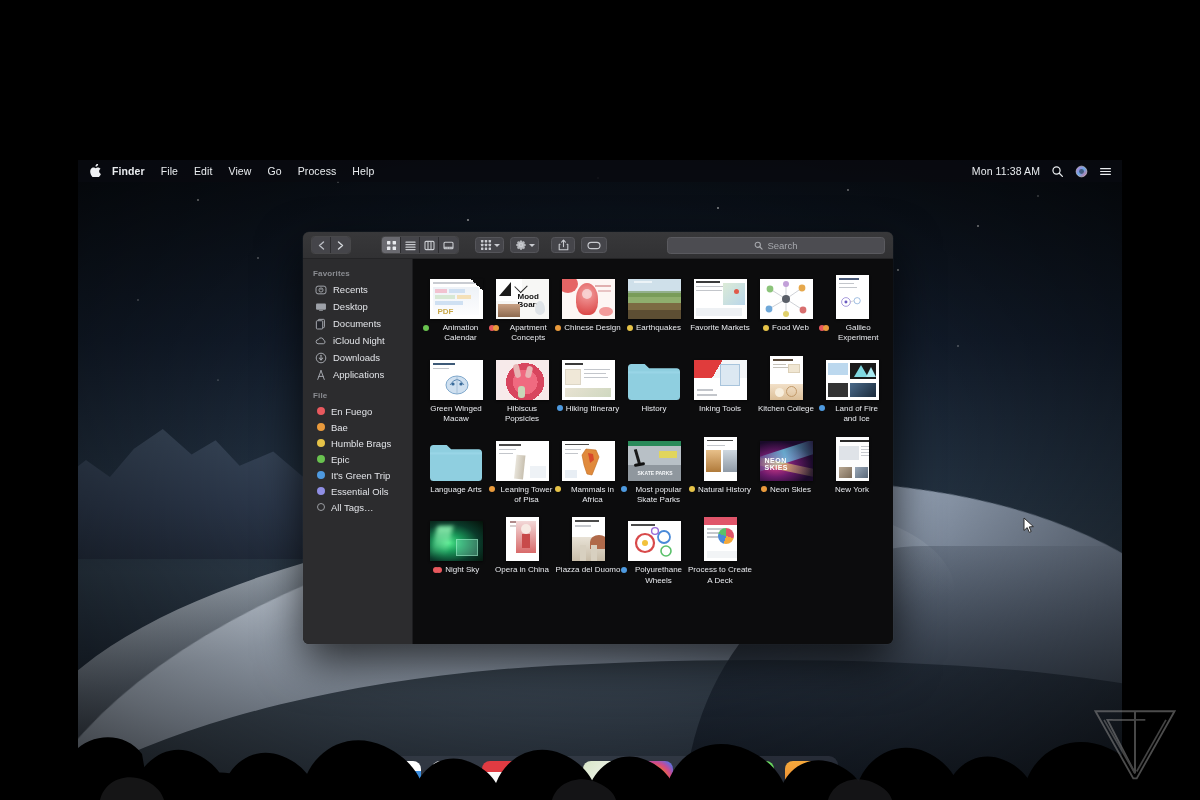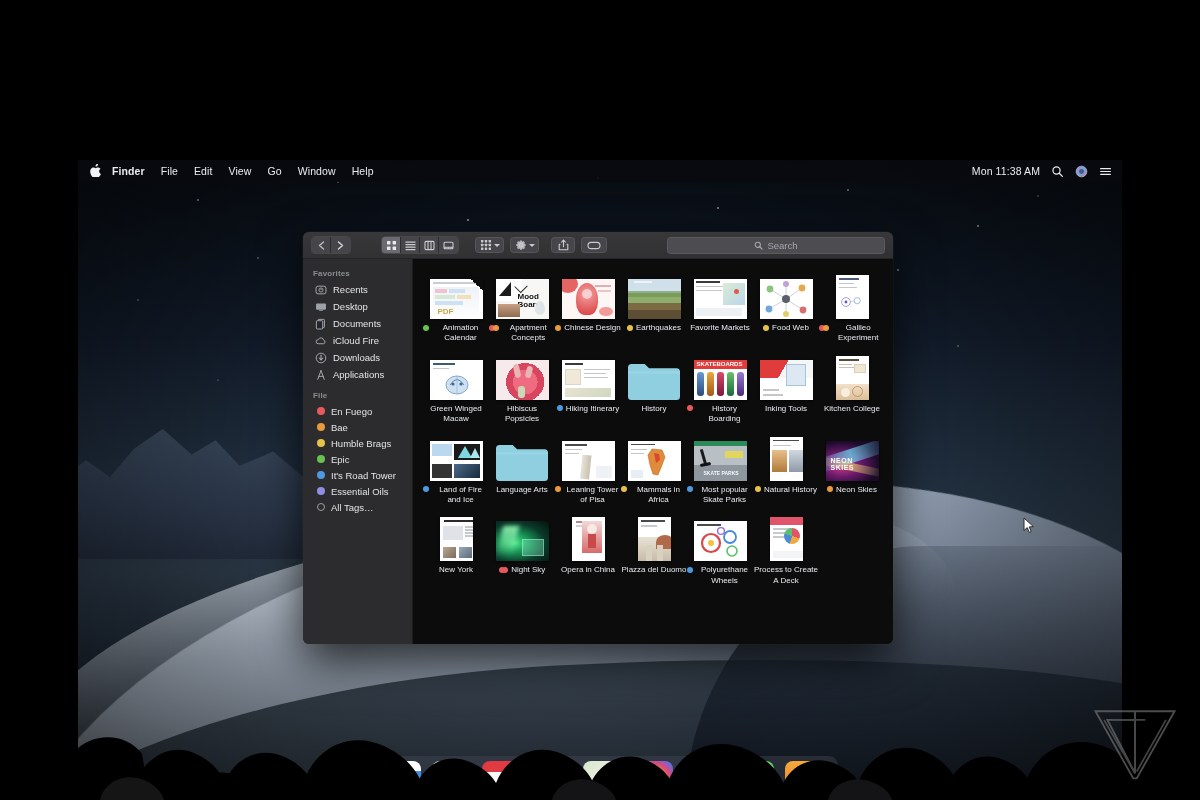--- a/index.html
+++ b/index.html
@@ -227,21 +227,21 @@
         <div class="mb-apple">
           <svg width="11" height="13" viewBox="0 0 14 17" aria-hidden="true">
             <path fill="#f0f2f5" d="M9.6 2.2c.6-.75 1-1.77.88-2.8-.87.04-1.93.58-2.56 1.32-.56.65-1.06 1.7-.92 2.7.97.08 1.97-.49 2.6-1.22zM10.47 4.6c-1.42-.08-2.63.8-3.3.8-.69 0-1.72-.78-2.83-.76-1.46.02-2.8.85-3.55 2.15-1.51 2.63-.39 6.52 1.08 8.66.72 1.04 1.58 2.21 2.7 2.17 1.08-.04 1.49-.7 2.8-.7 1.31 0 1.68.7 2.83.68 1.17-.02 1.91-1.06 2.62-2.11.83-1.21 1.17-2.38 1.19-2.44-.03-.01-2.28-.88-2.3-3.47-.02-2.17 1.77-3.21 1.85-3.26-1.01-1.49-2.58-1.66-3.09-1.72z"></path>
           </svg>
         </div>
         <div class="mb-item bold">Finder</div>
         <div class="mb-item">File</div>
         <div class="mb-item">Edit</div>
         <div class="mb-item">View</div>
         <div class="mb-item">Go</div>
-        <div class="mb-item">Window</div>
+        <div class="mb-item">Process</div>
         <div class="mb-item">Help</div>
       </div>
       <div class="mb-right">
         <div class="mb-clock">Mon 11:38 AM</div>
         <svg class="mb-ico" viewBox="0 0 16 16">
           <circle cx="6.8" cy="6.8" r="4.4" fill="none" stroke="#e9ecef" stroke-width="1.5"></circle>
           <line x1="10.2" y1="10.2" x2="14" y2="14" stroke="#e9ecef" stroke-width="1.6" stroke-linecap="round"></line>
         </svg>
         <svg class="mb-ico" viewBox="0 0 16 16">
           <defs>
@@ -398,21 +398,21 @@
             <svg class="sb-ico" viewBox="0 0 14 14">
                 <rect x="3.6" y="1.6" width="7.4" height="9.6" rx="1" fill="none" stroke="#a9acb2" stroke-width="1.1"></rect>
                 <rect x="1.6" y="3.2" width="7.4" height="9.6" rx="1" fill="#22242a" stroke="#a9acb2" stroke-width="1.1"></rect>
               </svg>
             <span>Documents</span>
           </div>
           <div class="sb-item">
             <svg class="sb-ico" viewBox="0 0 14 14">
                 <path d="M3.6 10.2a2.4 2.4 0 0 1 .3-4.8 3.3 3.3 0 0 1 6.3.7 2.1 2.1 0 0 1-.4 4.1z" fill="none" stroke="#a9acb2" stroke-width="1.1" stroke-linejoin="round"></path>
               </svg>
-            <span>iCloud Fire</span>
+            <span>iCloud Night</span>
           </div>
           <div class="sb-item">
             <svg class="sb-ico" viewBox="0 0 14 14">
                 <circle cx="7" cy="7" r="5.6" fill="none" stroke="#a9acb2" stroke-width="1.1"></circle>
                 <g stroke="#a9acb2" stroke-width="1.2" stroke-linecap="round" stroke-linejoin="round" fill="none">
                   <line x1="7" y1="3.8" x2="7" y2="9"></line>
                   <path d="M4.9 7 7 9.2 9.1 7"></path>
                 </g>
               </svg>
             <span>Downloads</span>
@@ -441,21 +441,21 @@
           <div class="sb-item">
             <span class="tag-dot" style="background:#e6c348"></span>
             <span>Humble Brags</span>
           </div>
           <div class="sb-item">
             <span class="tag-dot" style="background:#69c24f"></span>
             <span>Epic</span>
           </div>
           <div class="sb-item">
             <span class="tag-dot" style="background:#4e9ae0"></span>
-            <span>It's Road Tower</span>
+            <span>It's Green Trip</span>
           </div>
           <div class="sb-item">
             <span class="tag-dot" style="background:#8f8ee4"></span>
             <span>Essential Oils</span>
           </div>
           <div class="sb-item">
             <span class="tag-dot hollow"></span>
             <span>All Tags…</span>
           </div>
         </div>
@@ -676,41 +676,20 @@
               </div>
               <div class="cell">
                 <div class="thumb-wrap">
                   <svg class="folder-svg" viewBox="0 0 52 38">
   <path fill="#8fcfe0" d="M0 5.5A3.5 3.5 0 0 1 3.5 2h13.2l4.4 4.2h27.4A3.5 3.5 0 0 1 52 9.7v24.8A3.5 3.5 0 0 1 48.5 38H3.5A3.5 3.5 0 0 1 0 34.5z"></path>
   <path fill="#a4dced" d="M0 9.2h52v2.2H0z" opacity=".45"></path>
 </svg>
                 </div>
                 <div class="lbl">
                   <span class="lbl-text">History</span>
-                </div>
-              </div>
-              <div class="cell">
-                <div class="thumb-wrap">
-                  <div class="thumb">
-                    <div class="pg" style="background:#fff">
-        <div style="position:absolute;left:0;top:0;width:100%;height:9px;background:#e03c3c"></div>
-        <div style="position:absolute;left:3px;top:1.5px;font:bold 6px 'Liberation Sans',sans-serif;color:#fff">SKATEBOARDS</div>
-        <div style="position:absolute;left:3px;top:12px;width:7px;height:24px;background:linear-gradient(180deg,#6a9ad0,#2a4a7a);border-radius:3px"></div>
-        <div style="position:absolute;left:13px;top:12px;width:7px;height:24px;background:linear-gradient(180deg,#e8a83c,#a05a1a);border-radius:3px"></div>
-        <div style="position:absolute;left:23px;top:12px;width:7px;height:24px;background:linear-gradient(180deg,#d84a6a,#7a1a3a);border-radius:3px"></div>
-        <div style="position:absolute;left:33px;top:12px;width:7px;height:24px;background:linear-gradient(180deg,#6ac06a,#1a6a3a);border-radius:3px"></div>
-        <div style="position:absolute;left:43px;top:12px;width:7px;height:24px;background:linear-gradient(180deg,#9a7ad0,#4a2a7a);border-radius:3px"></div>
-                    </div>
-                  </div>
-                </div>
-                <div class="lbl">
-                  <span class="lbl-dots">
-                    <span class="lbl-dot" style="background: rgb(232, 89, 94);"></span>
-                  </span>
-                  <span class="lbl-text">History Boarding</span>
                 </div>
               </div>
               <div class="cell">
                 <div class="thumb-wrap">
                   <div class="thumb">
                     <div class="pg" style="background:#fff">
         <div style="position:absolute;left:0;top:0;width:100%;height:18px;background:linear-gradient(120deg,#e03c3c 0 45%,#f4f6f8 45% 100%)"></div>
         <div style="position:absolute;left:26px;top:4px;width:20px;height:22px;background:#dce8f2;border:1px solid #a8c4dc"></div>
         <div style="position:absolute;left:3px;bottom:4px;width:20px;height:2px;background:#c3c6cb"></div>
         <div style="position:absolute;left:3px;bottom:9px;width:16px;height:2px;background:#c3c6cb"></div>

